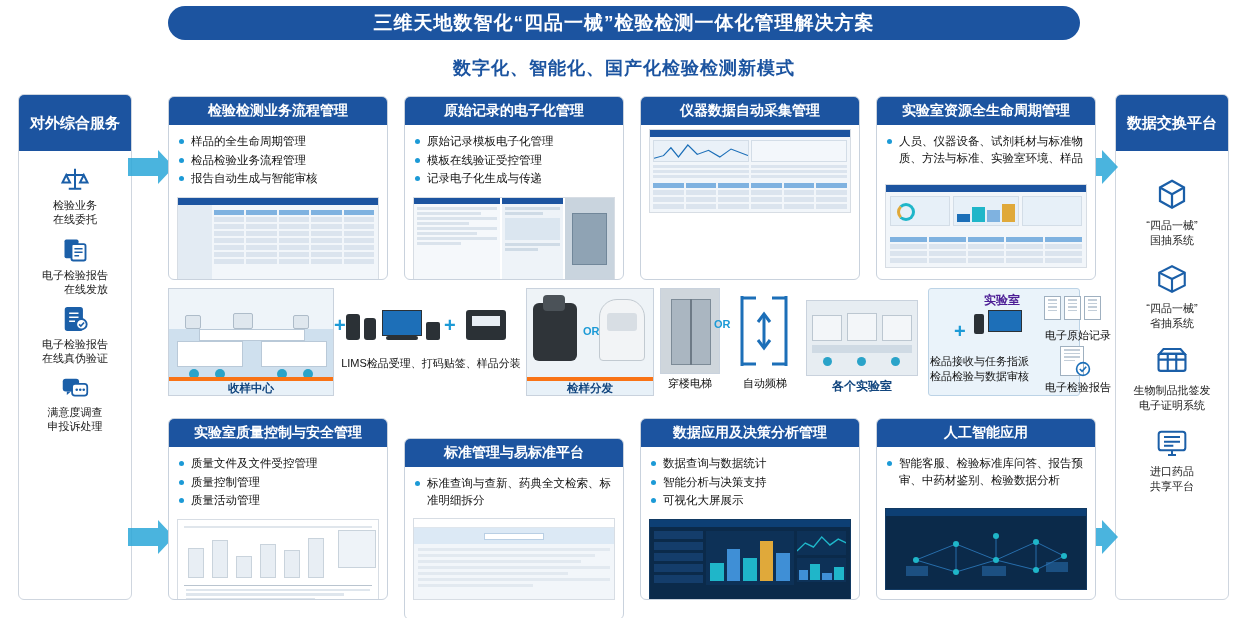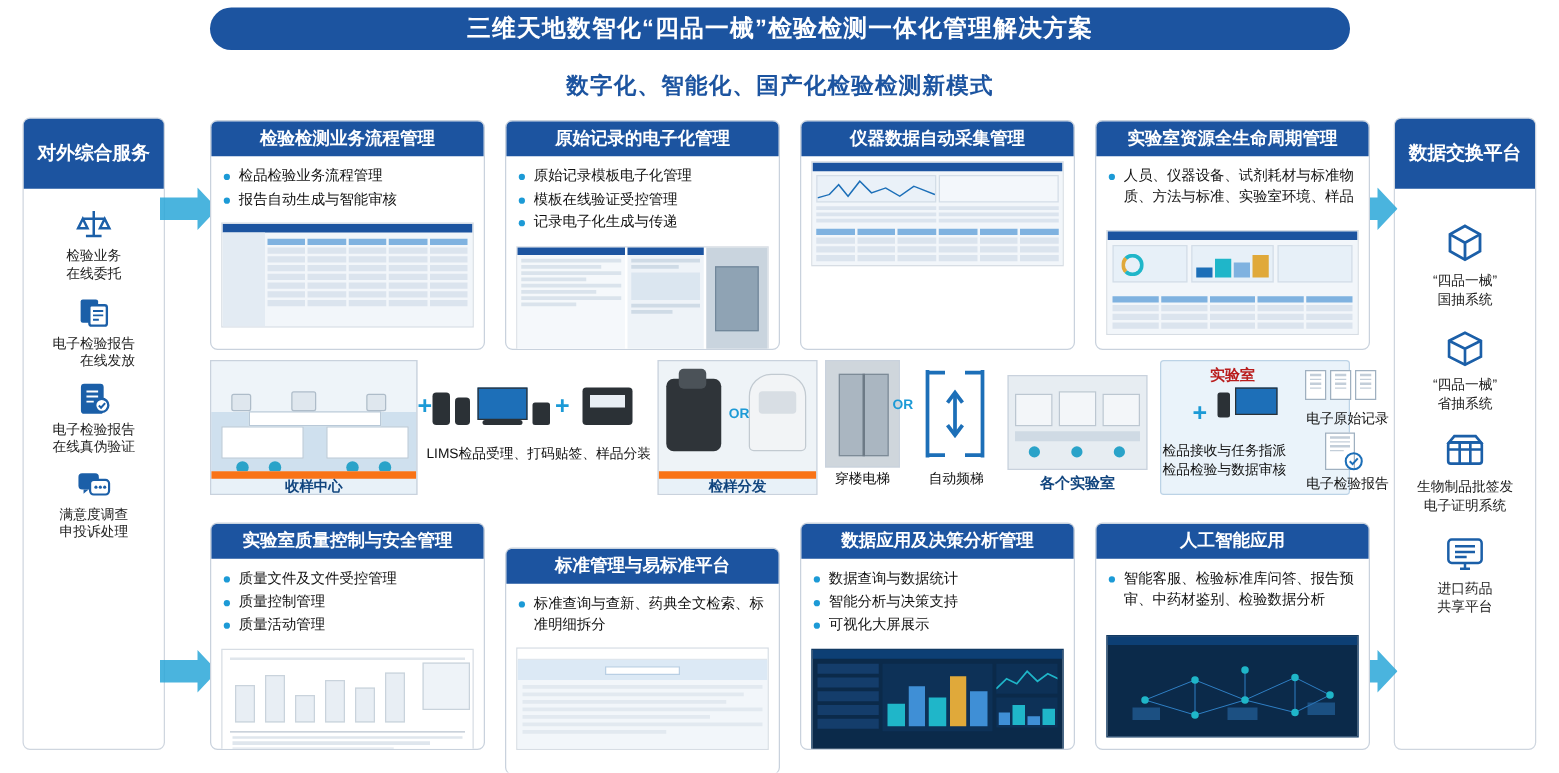--- a/index.html
+++ b/index.html
@@ -103,33 +103,33 @@
     position: absolute; left: 168px; top: 288px; width: 912px; height: 122px;
   }
   .photo {
     position: absolute; border: 1px solid #c9d2dd; background: #dfe7ef;
     overflow: hidden;
   }
   .photo .cap {
     position: absolute; left: 0; right: 0; bottom: 0; height: 18px;
     background: #e8f1f8; color: #11457e; font-size: 11.5px; font-weight: bold;
     display: flex; align-items: center; justify-content: center;
-    border-top: 6px solid #f97316;
+    border-top: 4px solid #f97316;
   }
   .band-label {
     position: absolute; font-size: 11px; color: #111; text-align: center; line-height: 1.35;
   }
   .band-label.blue { color: #11457e; font-weight: bold; font-size: 12px; }
   .plus { position: absolute; color: #1c9ad6; font-size: 20px; font-weight: bold; }
   .ortag { position: absolute; color: #1c9ad6; font-size: 11px; font-weight: bold; }
   .lab-box {
     position: absolute; border: 1px solid #bcd3e6; background: #eaf3fa; border-radius: 3px;
   }
   .lab-title {
-    position: absolute; color: #b91c1c; font-size: 12px; font-weight: bold;
+    position: absolute; color: #4c1d95; font-size: 12px; font-weight: bold; margin-left: 16px;
   }
 
   
   .room { position: absolute; inset: 0; background: linear-gradient(#eef4f9 0 38%, #cfe0ee 38% 100%); }
   .bench { position: absolute; background: #ffffff; border: 1px solid #b9c9d8; }
   .stool { position: absolute; background: #2aa3c9; border-radius: 50%; }
   .instr { position: absolute; background: #dfe7ee; border: 1px solid #aebcc9; border-radius: 2px; }
   .dev { position: absolute; background: #2b3136; border-radius: 2px; }
   .screen { position: absolute; background: #1d6fb8; border: 1px solid #2b3136; }
   .elev { position: absolute; background: #aab6c1; border: 1px solid #7d8b97; }
@@ -250,20 +250,21 @@
   </svg>
   <svg class="arrow" style="left:1072px; top:520px;" width="46" height="42" viewBox="0 0 46 42">
     <path d="M0 8 L30 8 L30 0 L46 17 L30 34 L30 26 L0 26 Z" fill="#2aa7d8" opacity="0.85"></path>
   </svg>
 
   <div class="card" style="left:168px; top:96px; width:220px; height:184px;">
     <div class="card-head">
       <span>检验检测业务流程管理</span>
     </div>
     <ul class="bullets">
+      <li>样品的全生命周期管理</li>
       <li>检品检验业务流程管理</li>
       <li>报告自动生成与智能审核</li>
     </ul>
     <div class="shot" style="height:84px;">
       <div class="ss light">
         <div class="topbar"></div>
         <div class="side"></div>
         <div class="grid">
           <div class="cellrow">
               <div class="cell hl"></div>

